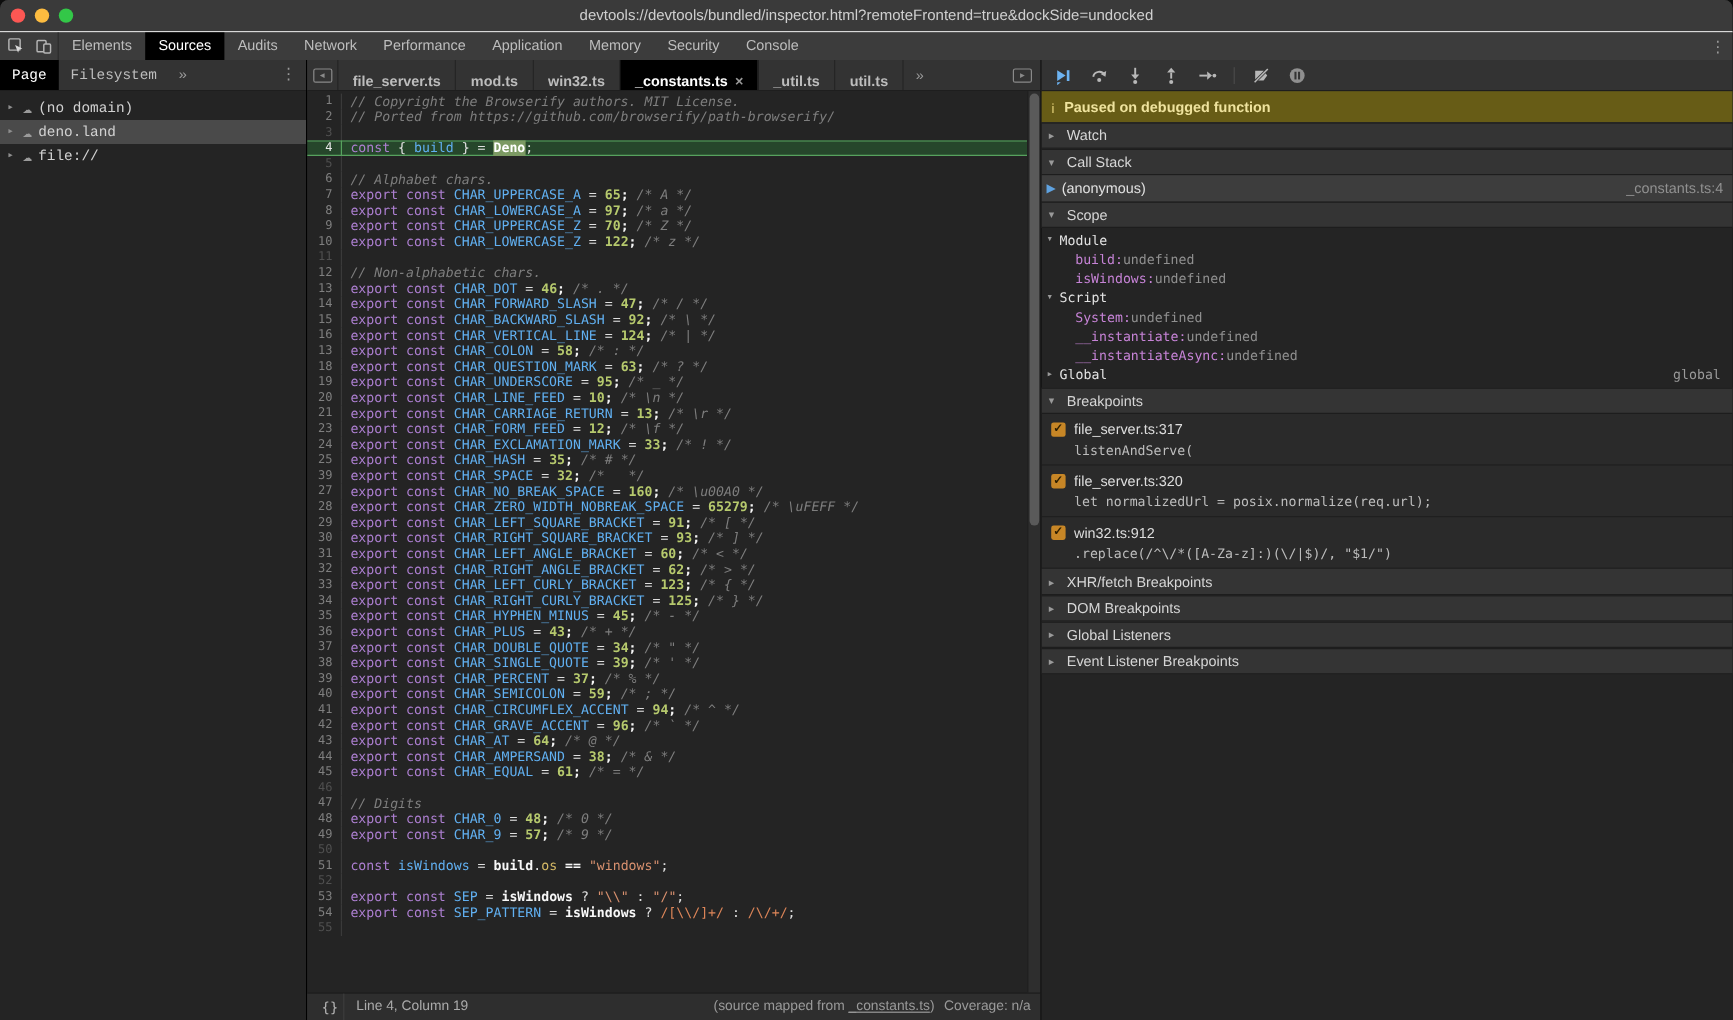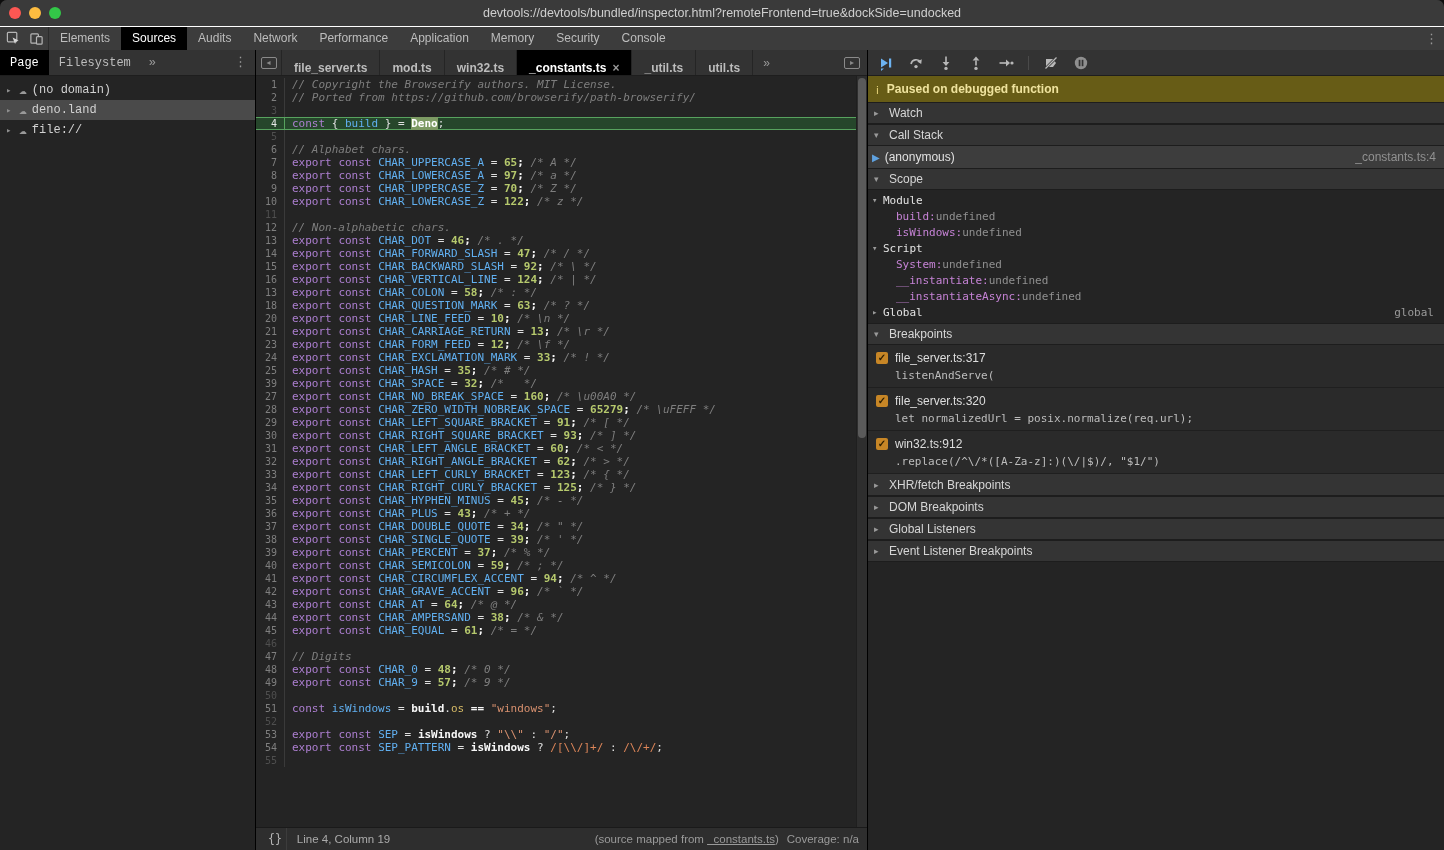--- a/index.html
+++ b/index.html
@@ -220,20 +220,21 @@
             <div class="cl"><span class="ln">9</span><span class="ct"><span class="tk-kw">export</span><span class="tk-pl"> </span><span class="tk-kw">const</span><span class="tk-pl"> </span><span class="tk-def">CHAR_UPPERCASE_Z</span><span class="tk-pl"> = </span><span class="tk-num">70</span><span class="tk-bd">;</span><span class="tk-pl"> </span><span class="tk-cm">/* Z */</span></span></div>
             <div class="cl"><span class="ln">10</span><span class="ct"><span class="tk-kw">export</span><span class="tk-pl"> </span><span class="tk-kw">const</span><span class="tk-pl"> </span><span class="tk-def">CHAR_LOWERCASE_Z</span><span class="tk-pl"> = </span><span class="tk-num">122</span><span class="tk-bd">;</span><span class="tk-pl"> </span><span class="tk-cm">/* z */</span></span></div>
             <div class="cl empty"><span class="ln">11</span><span class="ct"></span></div>
             <div class="cl"><span class="ln">12</span><span class="ct"><span class="tk-cm">// Non-alphabetic chars.</span></span></div>
             <div class="cl"><span class="ln">13</span><span class="ct"><span class="tk-kw">export</span><span class="tk-pl"> </span><span class="tk-kw">const</span><span class="tk-pl"> </span><span class="tk-def">CHAR_DOT</span><span class="tk-pl"> = </span><span class="tk-num">46</span><span class="tk-bd">;</span><span class="tk-pl"> </span><span class="tk-cm">/* . */</span></span></div>
             <div class="cl"><span class="ln">14</span><span class="ct"><span class="tk-kw">export</span><span class="tk-pl"> </span><span class="tk-kw">const</span><span class="tk-pl"> </span><span class="tk-def">CHAR_FORWARD_SLASH</span><span class="tk-pl"> = </span><span class="tk-num">47</span><span class="tk-bd">;</span><span class="tk-pl"> </span><span class="tk-cm">/* / */</span></span></div>
             <div class="cl"><span class="ln">15</span><span class="ct"><span class="tk-kw">export</span><span class="tk-pl"> </span><span class="tk-kw">const</span><span class="tk-pl"> </span><span class="tk-def">CHAR_BACKWARD_SLASH</span><span class="tk-pl"> = </span><span class="tk-num">92</span><span class="tk-bd">;</span><span class="tk-pl"> </span><span class="tk-cm">/* \ */</span></span></div>
             <div class="cl"><span class="ln">16</span><span class="ct"><span class="tk-kw">export</span><span class="tk-pl"> </span><span class="tk-kw">const</span><span class="tk-pl"> </span><span class="tk-def">CHAR_VERTICAL_LINE</span><span class="tk-pl"> = </span><span class="tk-num">124</span><span class="tk-bd">;</span><span class="tk-pl"> </span><span class="tk-cm">/* | */</span></span></div>
             <div class="cl"><span class="ln">13</span><span class="ct"><span class="tk-kw">export</span><span class="tk-pl"> </span><span class="tk-kw">const</span><span class="tk-pl"> </span><span class="tk-def">CHAR_COLON</span><span class="tk-pl"> = </span><span class="tk-num">58</span><span class="tk-bd">;</span><span class="tk-pl"> </span><span class="tk-cm">/* : */</span></span></div>
             <div class="cl"><span class="ln">18</span><span class="ct"><span class="tk-kw">export</span><span class="tk-pl"> </span><span class="tk-kw">const</span><span class="tk-pl"> </span><span class="tk-def">CHAR_QUESTION_MARK</span><span class="tk-pl"> = </span><span class="tk-num">63</span><span class="tk-bd">;</span><span class="tk-pl"> </span><span class="tk-cm">/* ? */</span></span></div>
+            <div class="cl"><span class="ln">19</span><span class="ct"><span class="tk-kw">export</span><span class="tk-pl"> </span><span class="tk-kw">const</span><span class="tk-pl"> </span><span class="tk-def">CHAR_UNDERSCORE</span><span class="tk-pl"> = </span><span class="tk-num">95</span><span class="tk-bd">;</span><span class="tk-pl"> </span><span class="tk-cm">/* _ */</span></span></div>
             <div class="cl"><span class="ln">20</span><span class="ct"><span class="tk-kw">export</span><span class="tk-pl"> </span><span class="tk-kw">const</span><span class="tk-pl"> </span><span class="tk-def">CHAR_LINE_FEED</span><span class="tk-pl"> = </span><span class="tk-num">10</span><span class="tk-bd">;</span><span class="tk-pl"> </span><span class="tk-cm">/* \n */</span></span></div>
             <div class="cl"><span class="ln">21</span><span class="ct"><span class="tk-kw">export</span><span class="tk-pl"> </span><span class="tk-kw">const</span><span class="tk-pl"> </span><span class="tk-def">CHAR_CARRIAGE_RETURN</span><span class="tk-pl"> = </span><span class="tk-num">13</span><span class="tk-bd">;</span><span class="tk-pl"> </span><span class="tk-cm">/* \r */</span></span></div>
             <div class="cl"><span class="ln">23</span><span class="ct"><span class="tk-kw">export</span><span class="tk-pl"> </span><span class="tk-kw">const</span><span class="tk-pl"> </span><span class="tk-def">CHAR_FORM_FEED</span><span class="tk-pl"> = </span><span class="tk-num">12</span><span class="tk-bd">;</span><span class="tk-pl"> </span><span class="tk-cm">/* \f */</span></span></div>
             <div class="cl"><span class="ln">24</span><span class="ct"><span class="tk-kw">export</span><span class="tk-pl"> </span><span class="tk-kw">const</span><span class="tk-pl"> </span><span class="tk-def">CHAR_EXCLAMATION_MARK</span><span class="tk-pl"> = </span><span class="tk-num">33</span><span class="tk-bd">;</span><span class="tk-pl"> </span><span class="tk-cm">/* ! */</span></span></div>
             <div class="cl"><span class="ln">25</span><span class="ct"><span class="tk-kw">export</span><span class="tk-pl"> </span><span class="tk-kw">const</span><span class="tk-pl"> </span><span class="tk-def">CHAR_HASH</span><span class="tk-pl"> = </span><span class="tk-num">35</span><span class="tk-bd">;</span><span class="tk-pl"> </span><span class="tk-cm">/* # */</span></span></div>
             <div class="cl"><span class="ln">39</span><span class="ct"><span class="tk-kw">export</span><span class="tk-pl"> </span><span class="tk-kw">const</span><span class="tk-pl"> </span><span class="tk-def">CHAR_SPACE</span><span class="tk-pl"> = </span><span class="tk-num">32</span><span class="tk-bd">;</span><span class="tk-pl"> </span><span class="tk-cm">/*   */</span></span></div>
             <div class="cl"><span class="ln">27</span><span class="ct"><span class="tk-kw">export</span><span class="tk-pl"> </span><span class="tk-kw">const</span><span class="tk-pl"> </span><span class="tk-def">CHAR_NO_BREAK_SPACE</span><span class="tk-pl"> = </span><span class="tk-num">160</span><span class="tk-bd">;</span><span class="tk-pl"> </span><span class="tk-cm">/* \u00A0 */</span></span></div>
             <div class="cl"><span class="ln">28</span><span class="ct"><span class="tk-kw">export</span><span class="tk-pl"> </span><span class="tk-kw">const</span><span class="tk-pl"> </span><span class="tk-def">CHAR_ZERO_WIDTH_NOBREAK_SPACE</span><span class="tk-pl"> = </span><span class="tk-num">65279</span><span class="tk-bd">;</span><span class="tk-pl"> </span><span class="tk-cm">/* \uFEFF */</span></span></div>
             <div class="cl"><span class="ln">29</span><span class="ct"><span class="tk-kw">export</span><span class="tk-pl"> </span><span class="tk-kw">const</span><span class="tk-pl"> </span><span class="tk-def">CHAR_LEFT_SQUARE_BRACKET</span><span class="tk-pl"> = </span><span class="tk-num">91</span><span class="tk-bd">;</span><span class="tk-pl"> </span><span class="tk-cm">/* [ */</span></span></div>
             <div class="cl"><span class="ln">30</span><span class="ct"><span class="tk-kw">export</span><span class="tk-pl"> </span><span class="tk-kw">const</span><span class="tk-pl"> </span><span class="tk-def">CHAR_RIGHT_SQUARE_BRACKET</span><span class="tk-pl"> = </span><span class="tk-num">93</span><span class="tk-bd">;</span><span class="tk-pl"> </span><span class="tk-cm">/* ] */</span></span></div>

